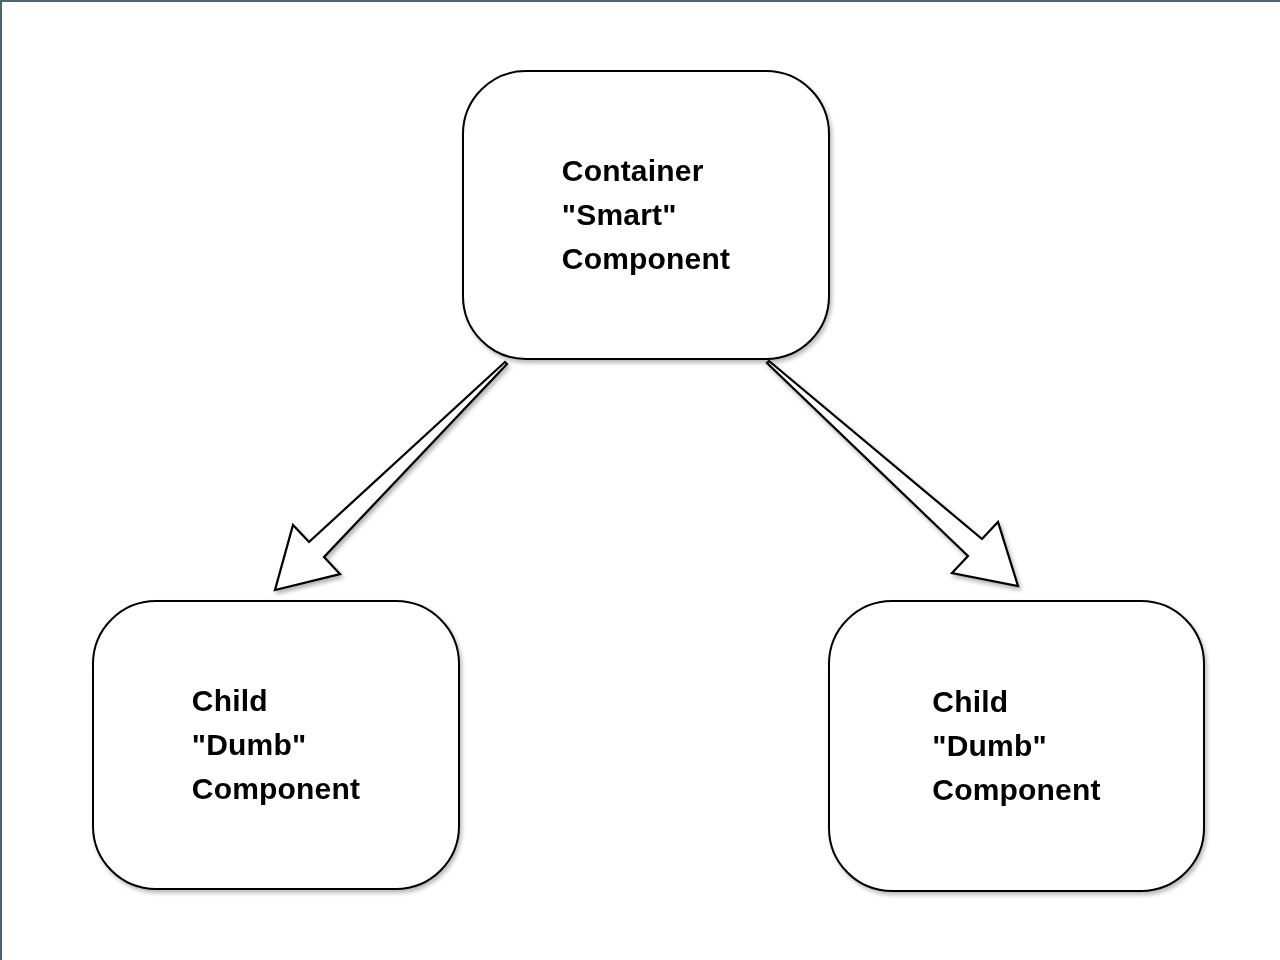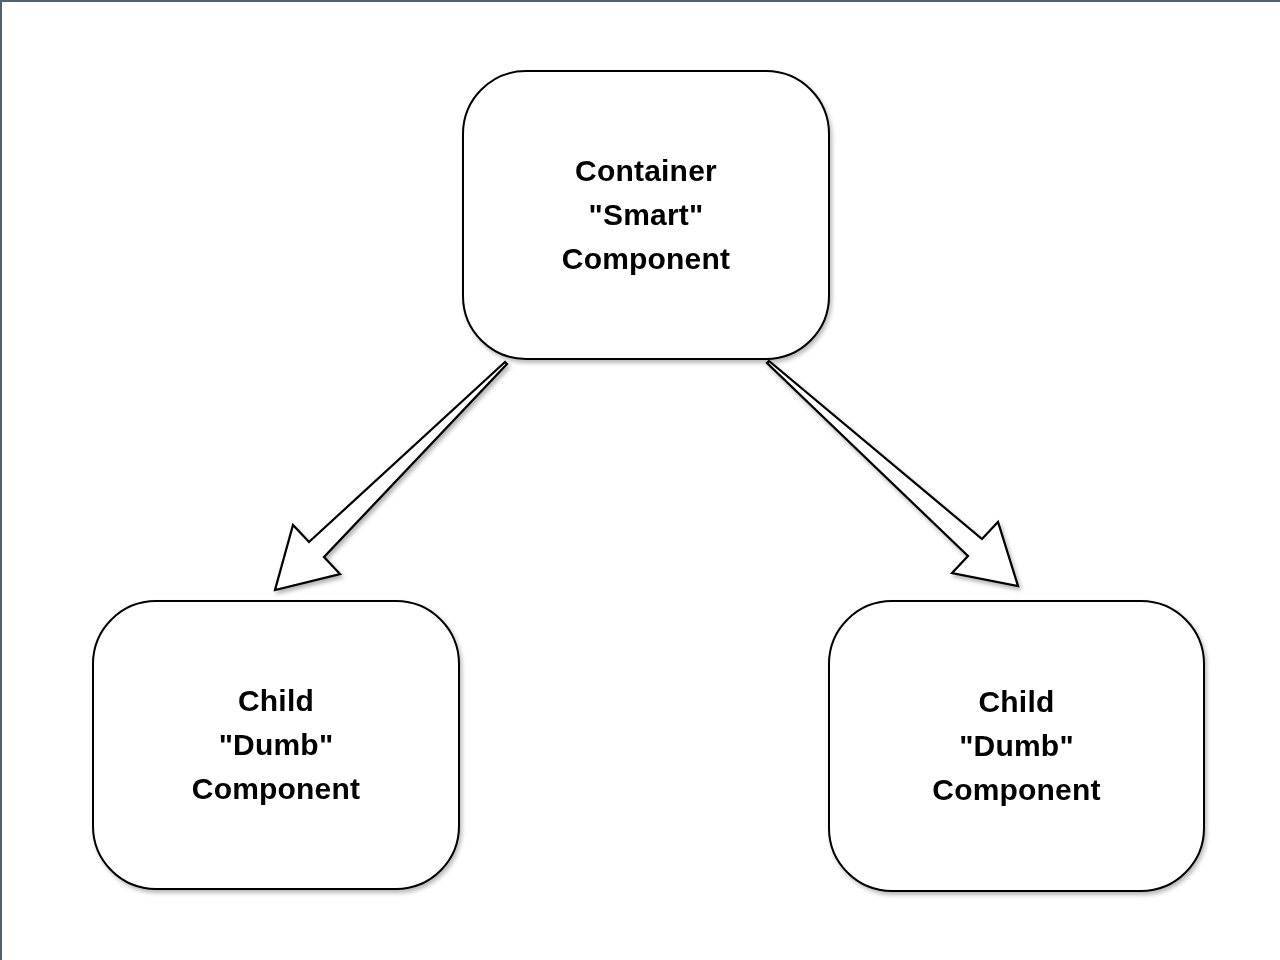--- a/index.html
+++ b/index.html
@@ -28,21 +28,20 @@
   }
   .node {
     position: absolute;
     background: #ffffff;
     border: 2.25px solid #000000;
     border-radius: 64px;
     box-shadow: 2px 3px 4px rgba(0,0,0,0.28);
     display: flex;
     align-items: center;
     justify-content: center;
-    text-align: center;
   }
   .node-text {
     font-size: 30px;
     font-weight: bold;
     line-height: 44px;
     color: #000000;
     letter-spacing: 0.2px;
   }
   .node-container { left: 460px; top: 68px;  width: 368px; height: 290px; }
   .node-child-left { left: 90px;  top: 598px; width: 368px; height: 290px; }

